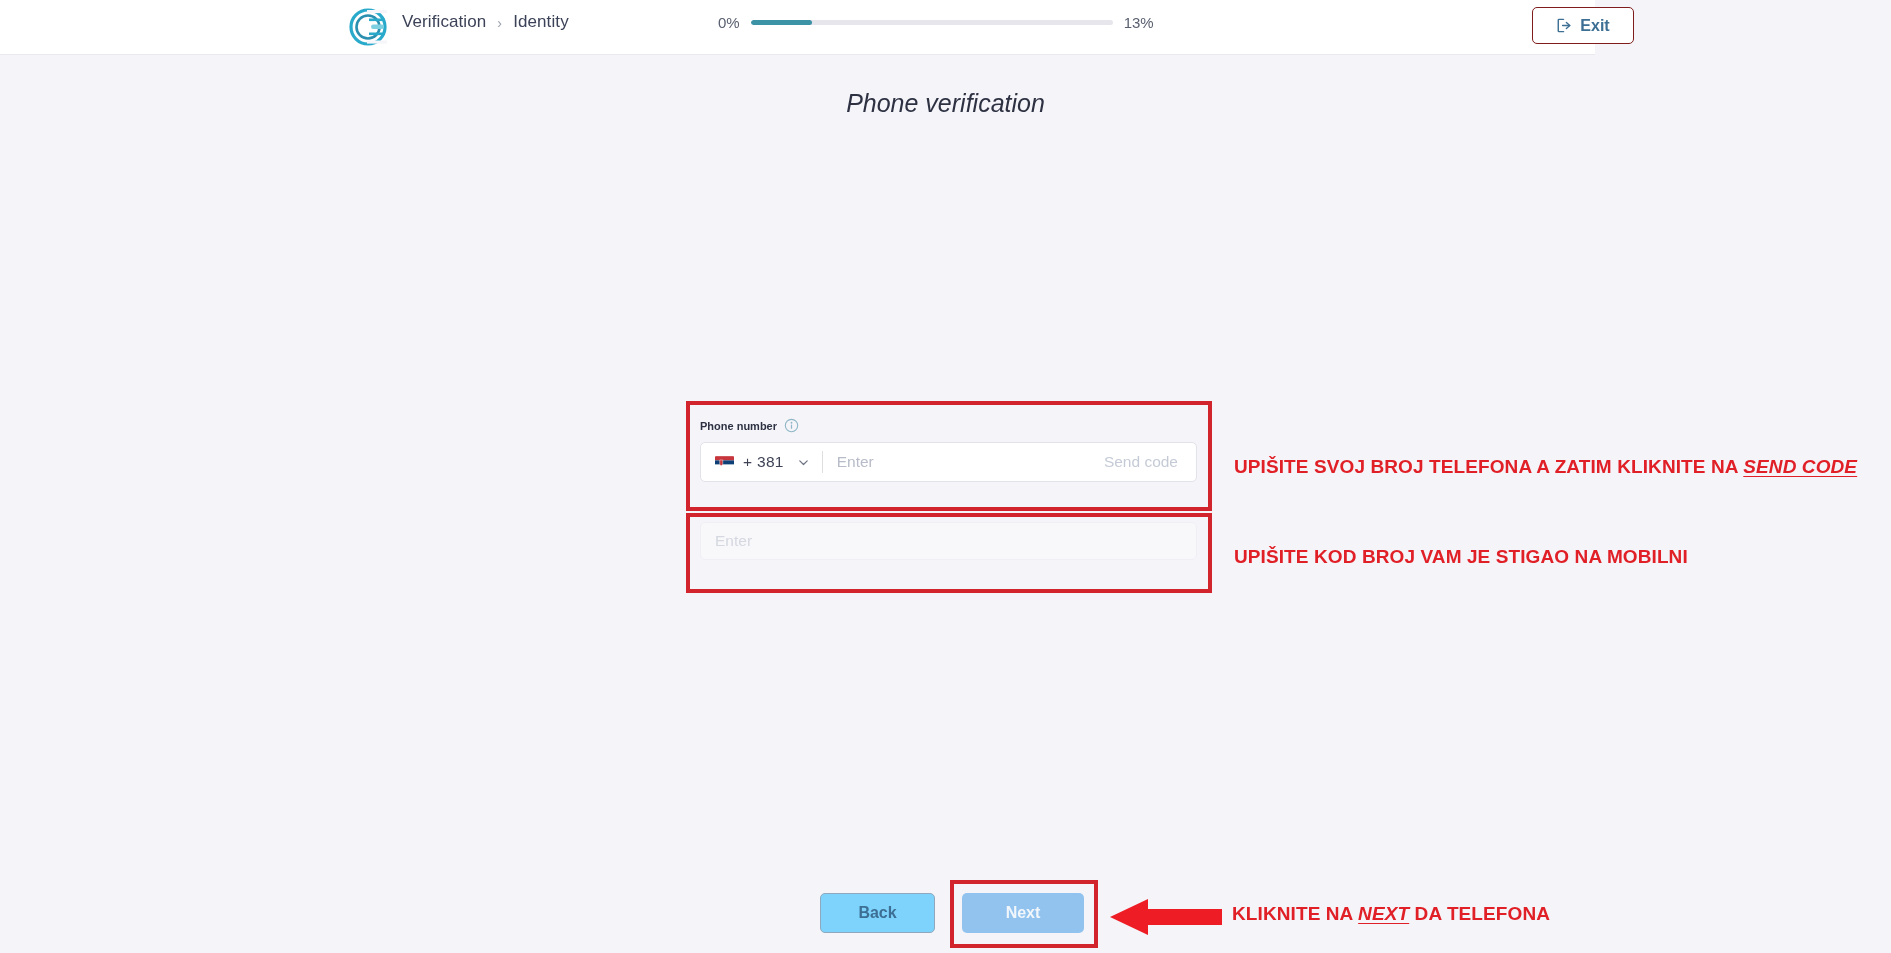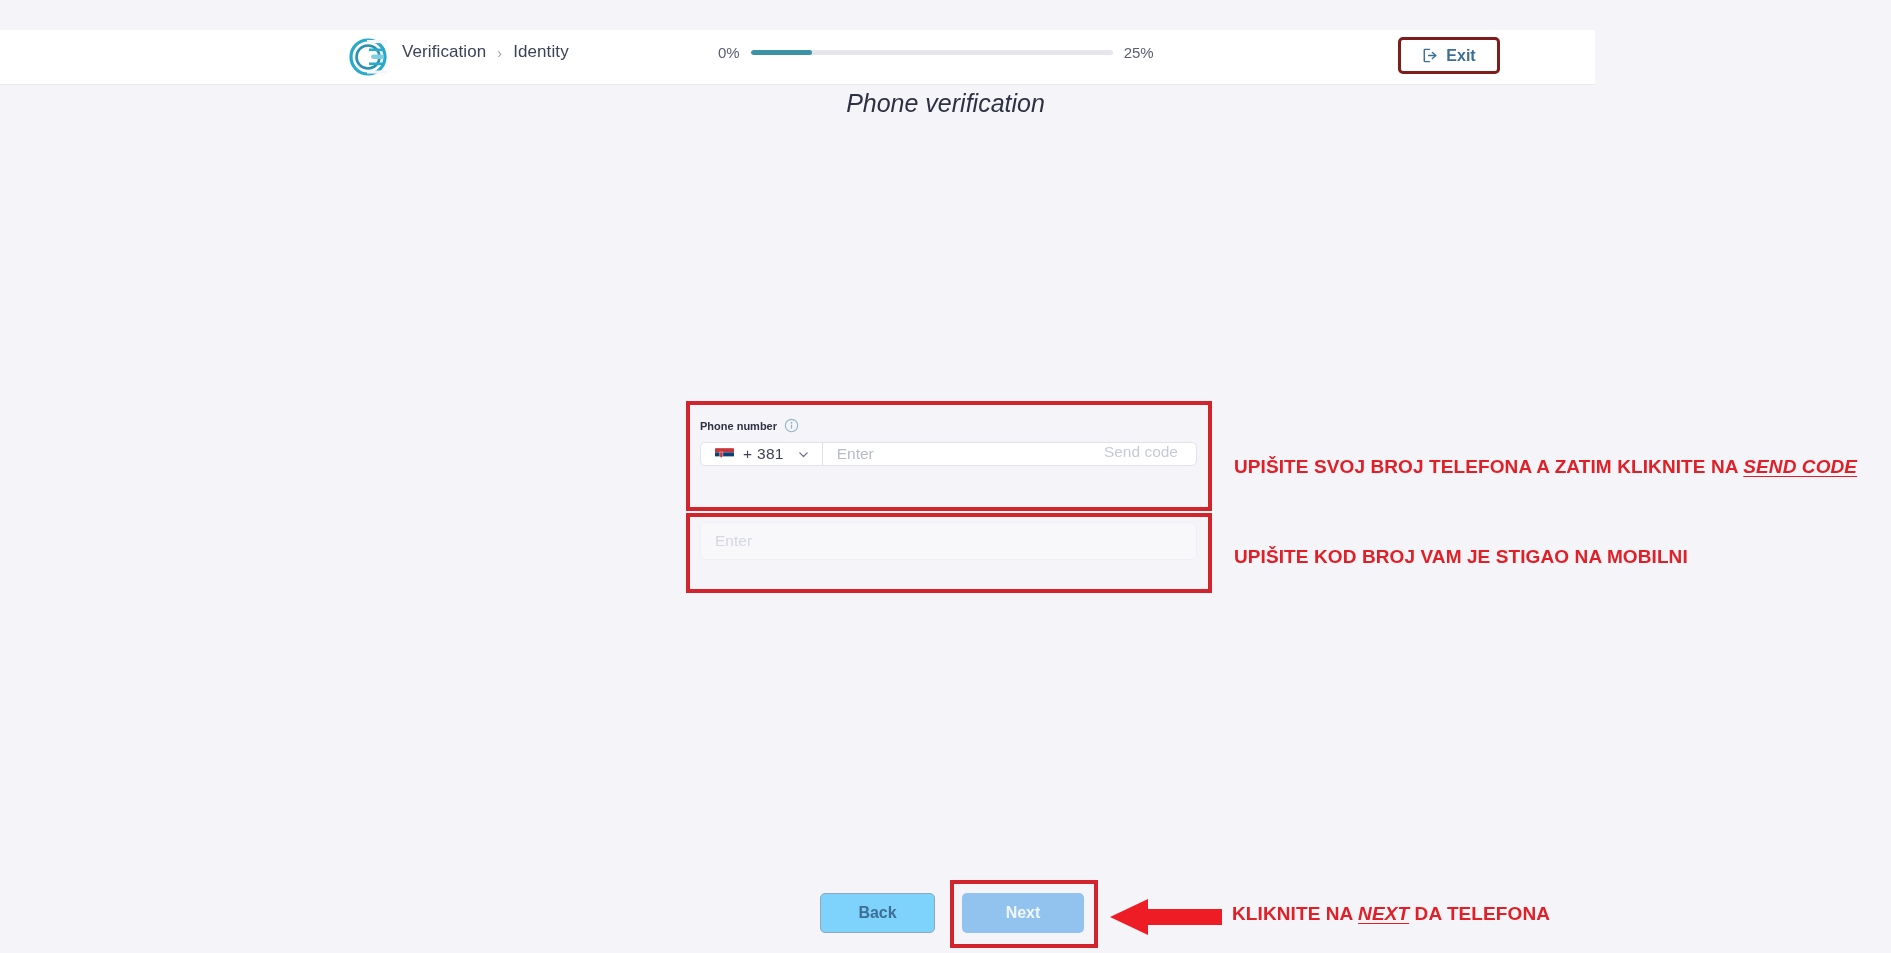--- a/index.html
+++ b/index.html
@@ -15,21 +15,20 @@
   }
 
   
   #header {
     position: absolute;
     left: 0; top: 0;
     width: 1595px;
     height: 55px;
     background: #ffffff;
     border-bottom: 1px solid #e9e9ee;
-    margin-top: 30px;
   }
 
   #brand-logo {
     position: absolute;
     left: 347px; top: 6px;
     width: 42px; height: 42px;
   }
 
   #breadcrumb {
     position: absolute;
@@ -74,23 +73,23 @@
   #progress-fill {
     position: absolute;
     left: 0; top: 0; bottom: 0;
     width: 17%;
     border-radius: 3px;
     background: #3b93a5;
   }
 
   #exit-button {
     position: absolute;
-    left: 1398px; top: 7px;
+    left: 1532px; top: 7px;
     width: 102px; height: 37px;
-    border: 3px solid #7f1d1d;
+    border: 1px solid #7f1d1d;
     border-radius: 5px;
     background: #ffffff;
     display: flex;
     align-items: center;
     justify-content: center;
     gap: 7px;
     cursor: pointer;
   }
   #exit-button .lbl {
     font-size: 16px;
@@ -133,25 +132,26 @@
     color: #2d3142;
     display: flex;
     align-items: center;
     gap: 7px;
     margin-bottom: 9px;
   }
   .info-glyph { width: 15px; height: 15px; display: block; }
 
   .input-shell {
     width: 497px;
-    height: 24px;
+    height: 40px;
     background: #ffffff;
     border: 1px solid #e2e2e9;
     border-radius: 5px;
     display: flex;
+    align-items: center;
   }
   #country-select {
     display: flex;
     align-items: center;
     gap: 9px;
     padding: 0 12px 0 14px;
     height: 100%;
     cursor: pointer;
   }
   #flag-icon {
@@ -298,21 +298,21 @@
     <span class="crumb">Verification</span>
     <span class="sep">›</span>
     <span class="crumb">Identity</span>
   </div>
 
   <div id="progress-wrap">
     <span class="pct-label">0%</span>
     <div id="progress-track">
       <div id="progress-fill" style="width: 17%;"></div>
     </div>
-    <span class="pct-label">25%</span>
+    <span class="pct-label">13%</span>
   </div>
 
   <div id="exit-button">
     <span>
       <svg class="exit-glyph" viewBox="0 0 18 18">
         <path d="M8 2.5H3.2a.8.8 0 0 0-.8.8v11.4c0 .44.36.8.8.8H8" fill="none" stroke="#3d6f94" stroke-width="1.5" stroke-linecap="round"></path>
         <path d="M11 5.8 14.6 9 11 12.2" fill="none" stroke="#3d6f94" stroke-width="1.5" stroke-linecap="round" stroke-linejoin="round"></path>
         <path d="M7 9h7.4" fill="none" stroke="#3d6f94" stroke-width="1.5" stroke-linecap="round"></path>
       </svg>
     </span>

